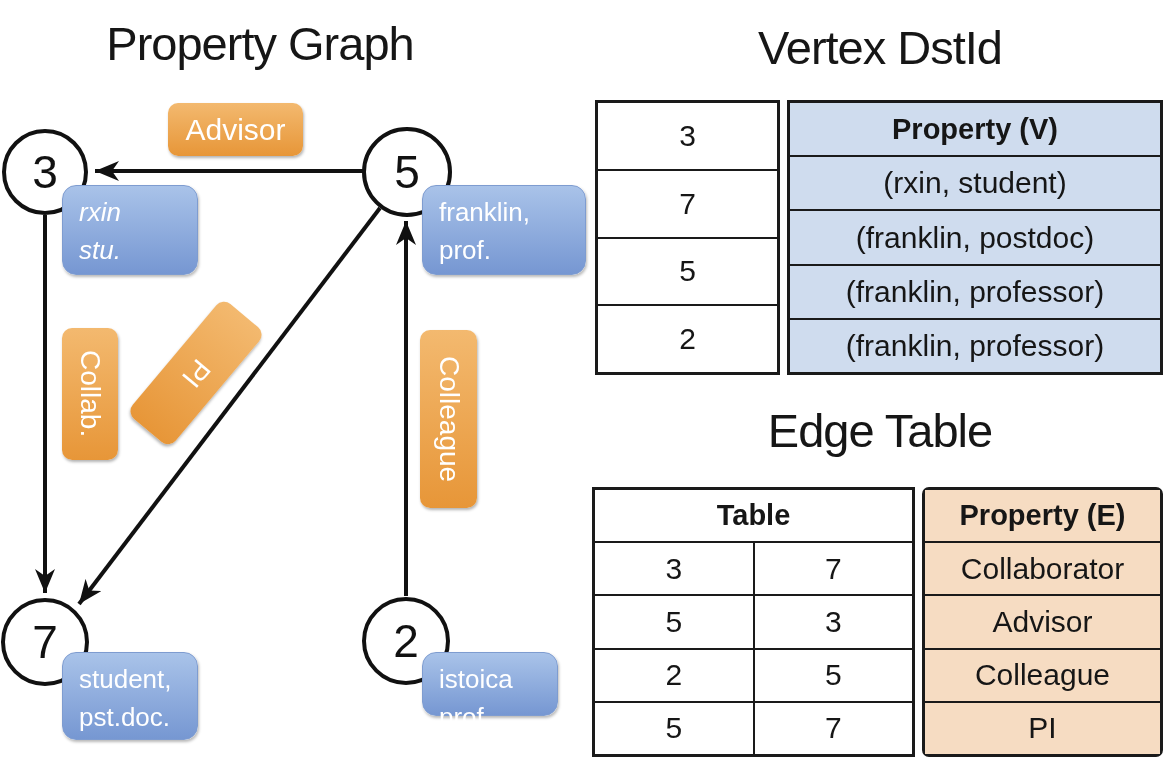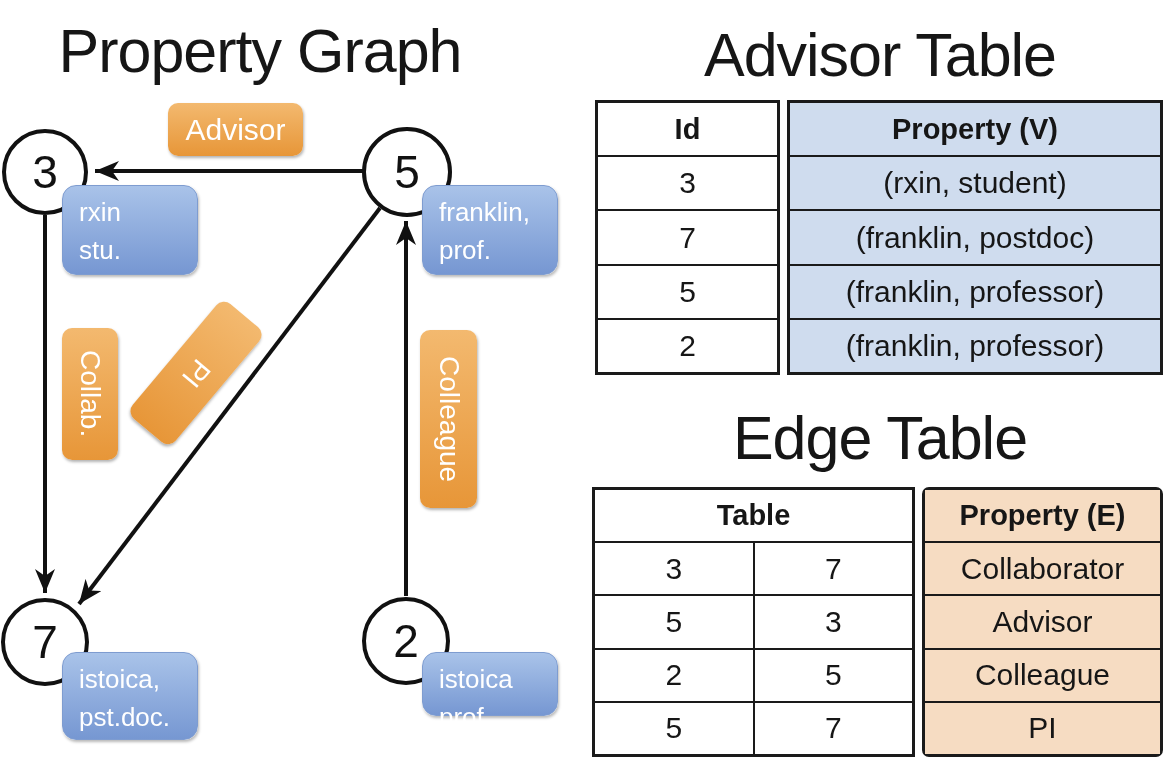--- a/index.html
+++ b/index.html
@@ -1,21 +1,21 @@
 <!DOCTYPE html>
 <html><head>
 <meta charset="utf-8">
 <style>
   html,body{margin:0;padding:0;background:#fff;}
   #stage{
     position:relative;width:1170px;height:760px;background:#fff;overflow:hidden;
     font-family:"Liberation Sans",sans-serif;color:#111;
   }
   .title{
-    position:absolute;text-align:center;font-size:61px;letter-spacing:-1px;
+    position:absolute;text-align:center;font-size:47px;letter-spacing:-1px;
     color:#161616;white-space:nowrap;
   }
   
   #edges{position:absolute;left:0;top:0;}
   .vertex{
     position:absolute;box-sizing:border-box;border:4px solid #111;border-radius:50%;
     background:#fff;display:flex;align-items:center;justify-content:center;
     font-size:46px;color:#111;z-index:2;
   }
   .vlabel{
@@ -72,56 +72,53 @@
   <div class="vertex" style="left:362px;top:127px;width:90px;height:90px;">
     <span>5</span>
   </div>
   <div class="vertex" style="left:1px;top:598px;width:88px;height:88px;">
     <span>7</span>
   </div>
   <div class="vertex" style="left:362px;top:597px;width:88px;height:88px;">
     <span>2</span>
   </div>
 
-  <div class="vlabel" style="left:62px;top:185px;width:136px;height:90px;">
+  <div class="vlabel" style="left:62px;top:185px;width:136px;height:90px;font-style:italic;">
     <div>rxin</div>
     <div>stu.</div>
   </div>
-  <div class="vlabel" style="left:422px;top:185px;width:136px;height:90px;">
+  <div class="vlabel" style="left:422px;top:185px;width:164px;height:90px;">
     <div>franklin,</div>
     <div>prof.</div>
   </div>
   <div class="vlabel" style="left:62px;top:652px;width:136px;height:88px;">
-    <div>istoica,</div>
+    <div>student,</div>
     <div>pst.doc.</div>
   </div>
   <div class="vlabel" style="left:422px;top:652px;width:136px;height:64px;">
     <div>istoica</div>
     <div>prof.</div>
   </div>
 
   <div class="elabel" style="left:168px;top:103px;width:135px;height:53px;font-size:30px;">
     <span>Advisor</span>
   </div>
   <div class="elabel" style="left:62px;top:328px;width:56px;height:132px;">
     <span class="vtext">Collab.</span>
   </div>
   <div class="elabel" style="left:168px;top:298px;width:56px;height:150px;transform:rotate(40deg);">
     <span class="vtext">PI</span>
   </div>
   <div class="elabel" style="left:420px;top:330px;width:57px;height:178px;">
     <span class="vtext">Colleague</span>
   </div>
 
-  <div class="title" style="left:600px;top:20px;width:560px;">Advisor Table</div>
+  <div class="title" style="left:600px;top:20px;width:560px;">Vertex DstId</div>
 
   <div class="tbl" style="left:595px;top:100px;width:185px;height:275px;">
-    <div class="trow">
-      <div class="tcell hd">Id</div>
-    </div>
     <div class="trow">
       <div class="tcell">3</div>
     </div>
     <div class="trow">
       <div class="tcell">7</div>
     </div>
     <div class="trow">
       <div class="tcell">5</div>
     </div>
     <div class="trow">

